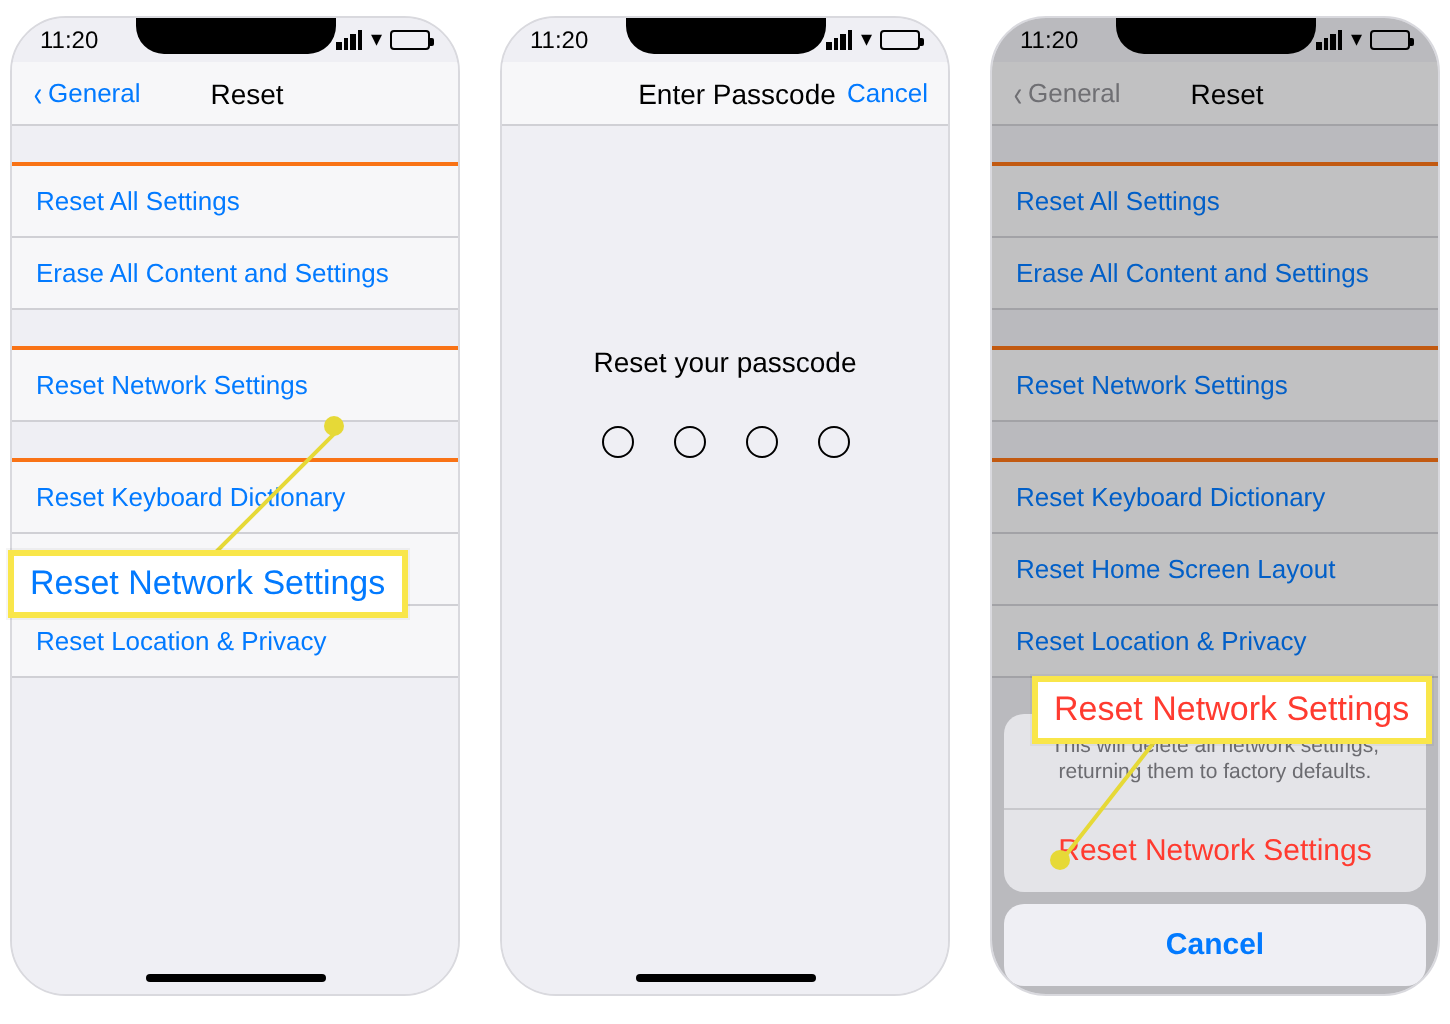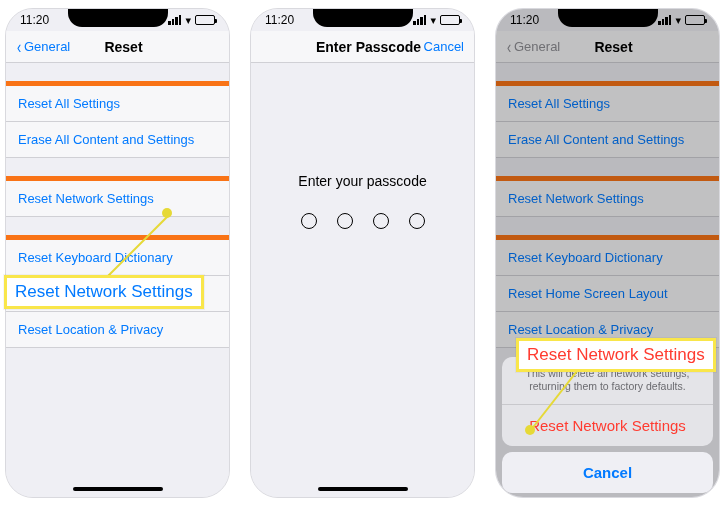--- a/index.html
+++ b/index.html
@@ -69,32 +69,32 @@
     display:flex;
     align-items:center;
     justify-content:space-between;
     padding:0 10px;
     background:#f7f7f9;
     border-bottom:1px solid #d0d0d5;
   }
   .nav .back { display:flex; align-items:center; color:#027aff; font-size:13px; gap:2px; }
   .nav .back.disabled { color:#8e8e93; }
   .nav .chev { font-size:18px; line-height:1; display:inline-block; transform:scaleX(0.7); }
-  .nav .title { position:absolute; left:12px; right:0; text-align:center; font-weight:700; font-size:14px; color:#000; pointer-events:none;}
+  .nav .title { position:absolute; left:12px; right:0; text-align:center; font-weight:400; font-size:14px; color:#000; pointer-events:none;}
   .nav .right { color:#027aff; font-size:13px; }
   
   .list { margin-top:18px; }
   .cell {
     padding:10px 12px;
     font-size:13px;
     color:#027aff;
     border-bottom:1px solid #d0d0d5;
     background:#f7f7f9;
   }
-  .cell.first { border-top:5px solid #f97316; }
+  .cell.first { border-top:2px solid #f97316; }
   .list + .list { margin-top:18px; }
   
   .home-ind {
     position:absolute; bottom:6px; left:50%; transform:translateX(-50%);
     width:90px; height:4px; background:#000; border-radius:3px; z-index:6;
   }
   
   .passcode-body {
     text-align:center;
     padding-top:110px;
@@ -226,21 +226,21 @@
           <span class="wifi">▾</span>
           <span class="battery"><span class="fill"></span></span>
         </span>
       </div>
       <div class="nav">
         <span></span>
         <span class="title">Enter Passcode</span>
         <span class="right">Cancel</span>
       </div>
       <div class="passcode-body">
-        <div>Enter your passcode</div>
+        <div>Reset your passcode</div>
         <div class="passcode-dots">
           <div class="dot"></div>
           <div class="dot"></div>
           <div class="dot"></div>
           <div class="dot"></div>
         </div>
       </div>
     </div>
     <div class="home-ind"></div>
   </div>

